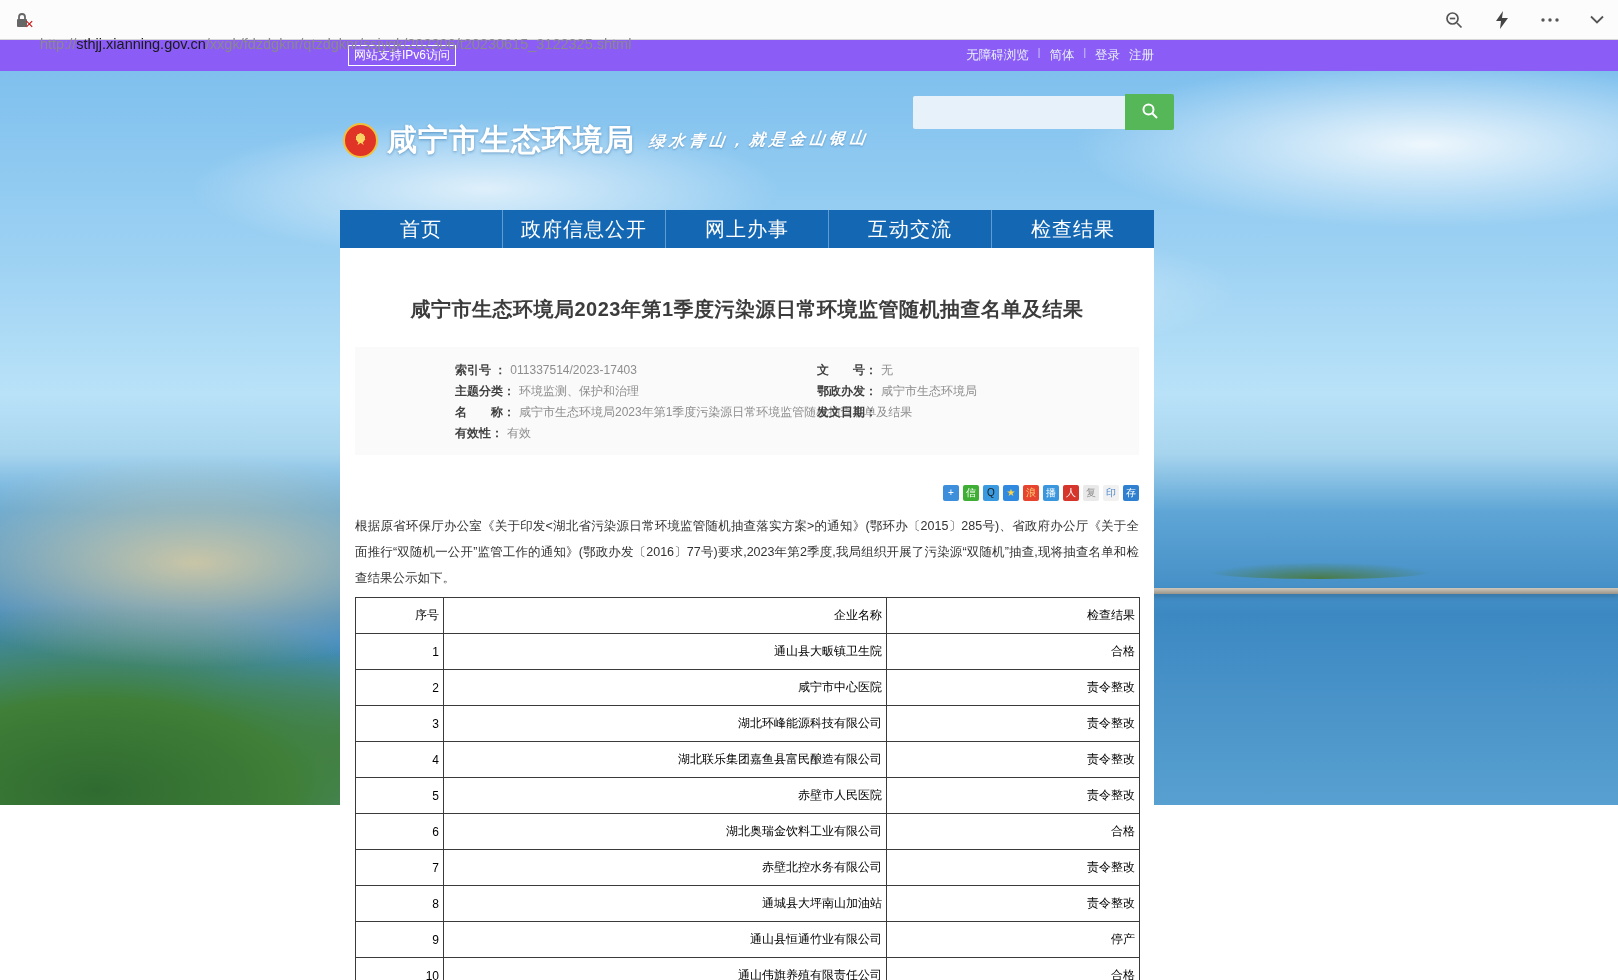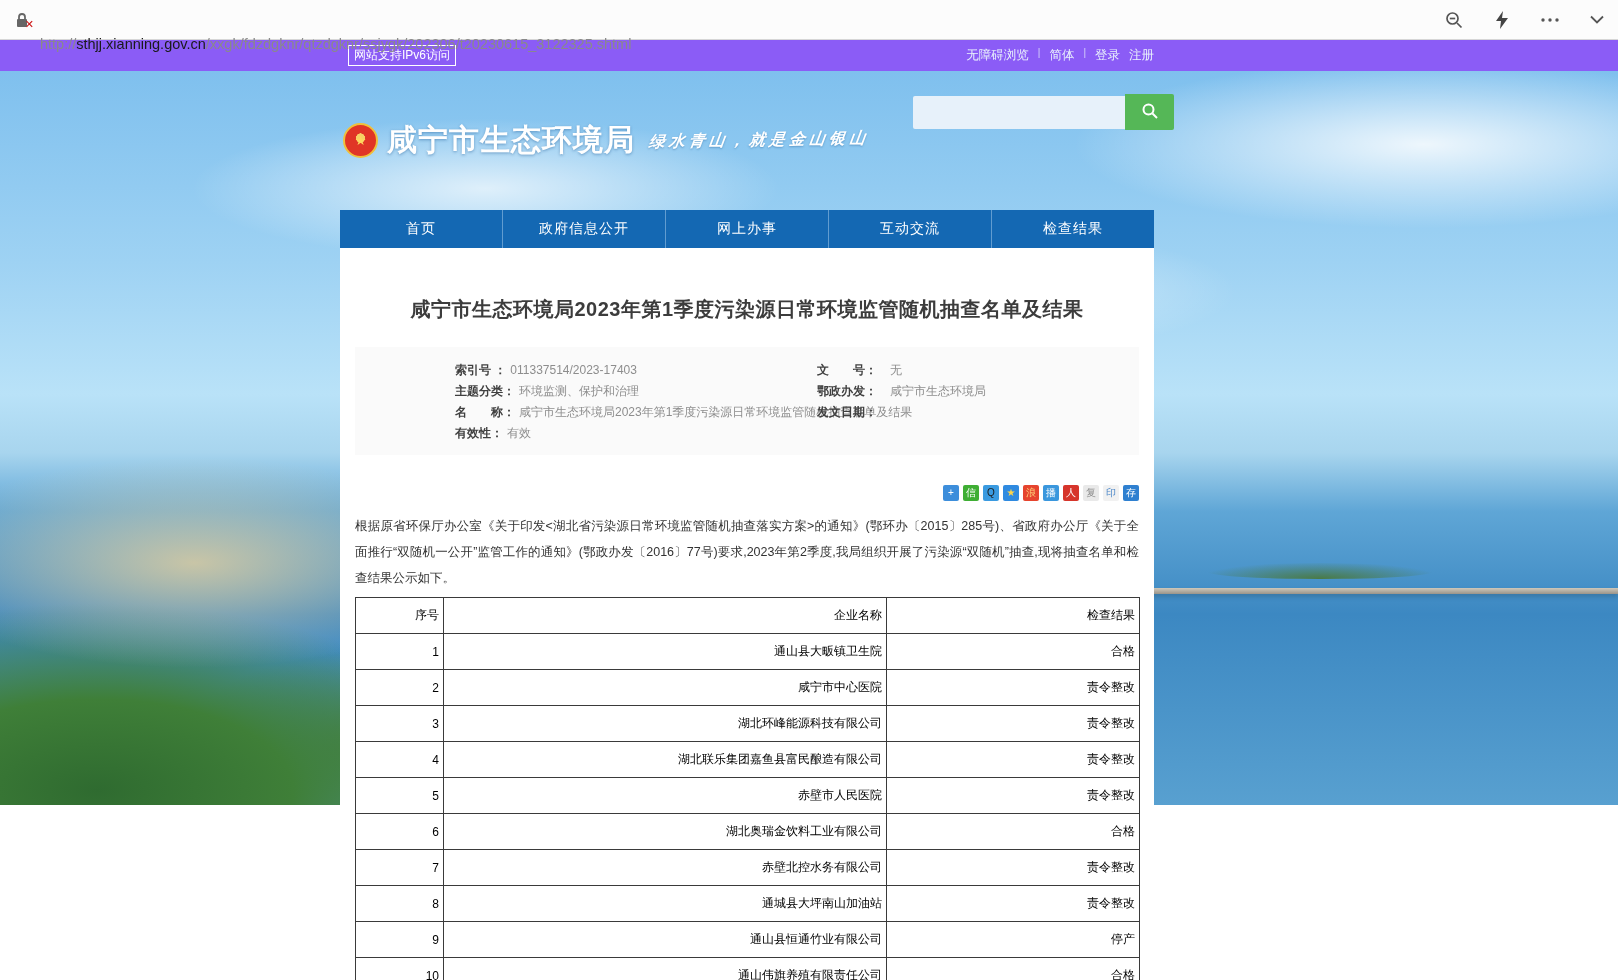--- a/index.html
+++ b/index.html
@@ -53,31 +53,31 @@
     text-shadow:0 1px 3px rgba(20,80,140,.45); white-space:nowrap; }
   .slogan { color:#fff; font-size:16px; font-weight:bold; font-style:italic; letter-spacing:4px;
     margin-left:14px; transform:skewX(-8deg) rotate(-1deg); text-shadow:0 1px 2px rgba(20,80,140,.4); white-space:nowrap; }
   .search { position:absolute; left:573px; top:23px; display:flex; align-items:center; }
   .search input { width:212px; height:33px; border:none; outline:none; background:#e7f1fa; border-radius:2px 0 0 2px; padding:0 8px; font-size:13px; }
   .search-btn { width:49px; height:36px; background:#55b757; border:none; border-radius:0 2px 2px 0;
     display:flex; align-items:center; justify-content:center; cursor:pointer; }
 
   .nav { position:absolute; top:139px; left:0; width:814px; height:38px; background:#1468b3; display:flex; }
   .nav-item { flex:1; display:flex; align-items:center; justify-content:center; color:#fff;
-    font-size:14px; letter-spacing:1px; border-right:1px solid rgba(190,220,245,.45); cursor:pointer; }
+    font-size:20px; letter-spacing:1px; border-right:1px solid rgba(190,220,245,.45); cursor:pointer; }
   .nav-item:last-child { border-right:none; }
 
   .content { position:absolute; top:177px; left:0; width:814px; min-height:810px; background:#fff; padding-bottom:40px; }
   .title { margin-top:48px; text-align:center; font-size:20px; color:#3c3c3c; font-weight:600; letter-spacing:.5px; }
 
   .meta { margin:24px 15px 0; background:#fafafa; padding:13px 0 11px; display:flex;justify-content:center; }
   .meta-col { width:50%; }
   .meta-row { display:flex; font-size:12px; line-height:21px; }
   .meta-col.left .meta-row { padding-left:100px; }
-  .meta-col.right .meta-row { padding-left:70px;gap:9px; }
+  .meta-col.right .meta-row { padding-left:70px; }
   .meta-label { font-weight:bold; color:#3f3f3f; white-space:pre; }
   .meta-value { color:#8d8d8d; margin-left:4px; white-space:nowrap; }
 
   .share-row { margin:30px 15px 0; display:flex; justify-content:flex-end; align-items:center; gap:4px; height:16px; }
   .share-ic { width:16px; height:16px; border-radius:2px; display:flex; align-items:center; justify-content:center;
     font-size:10px; line-height:1; cursor:pointer; overflow:hidden; }
 
   .body-text { margin:12px 15px 0; font-size:12.5px; color:#333; line-height:26px; text-align:justify; }
 
   table.inspect { margin:6px 15px 0; width:784px; border-collapse:collapse; table-layout:fixed; }

